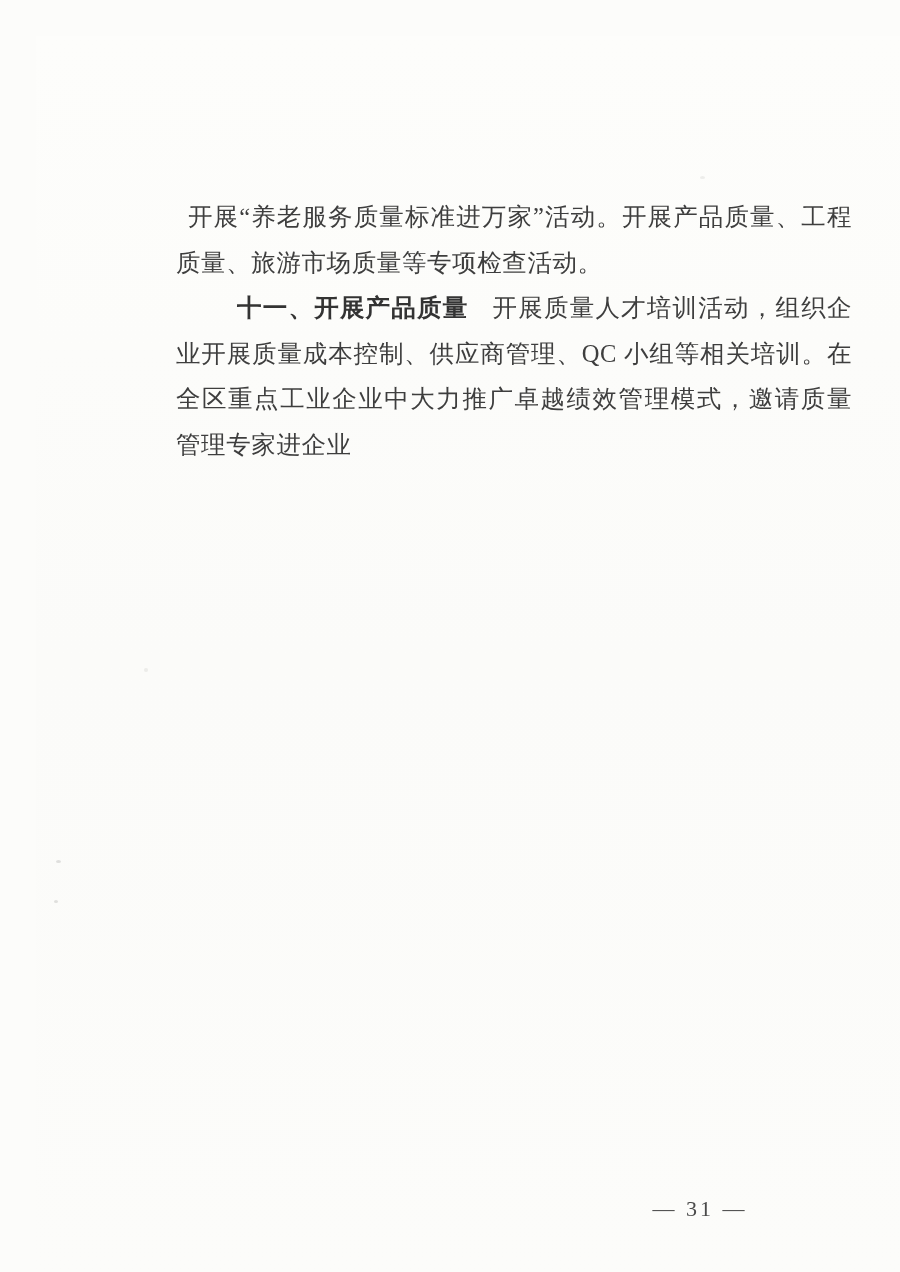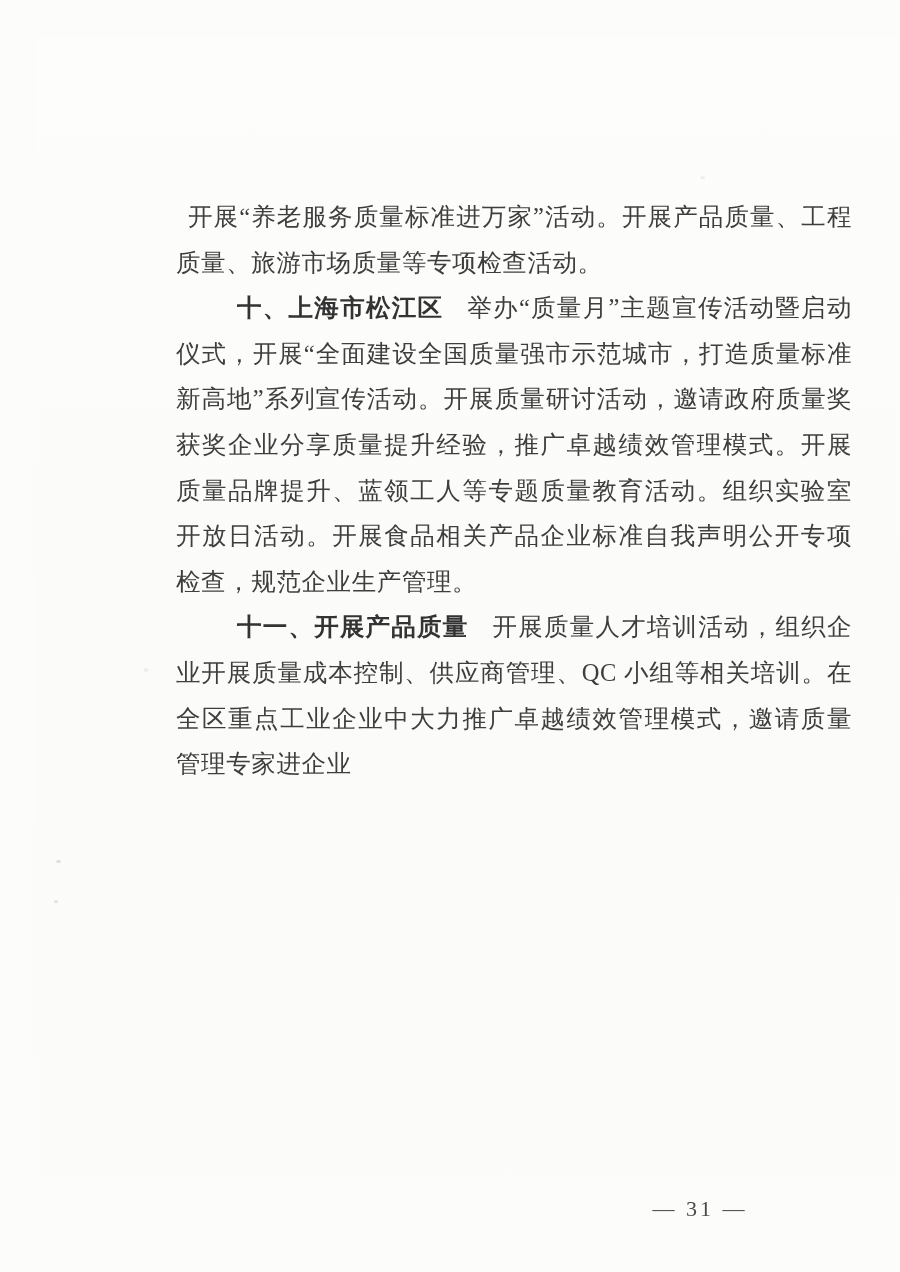--- a/index.html
+++ b/index.html
@@ -60,21 +60,20 @@
   <div class="speck s2"></div>
   <div class="speck s3"></div>
   <div class="speck s4"></div>
 
   <div class="content">
 
     <p class="para"><span>开展“养老服务质量标准进万家”活动。开展产品质量、工程质量、旅游市场质量等专项检查活动。</span></p>
 
 
 
-    <p class="para indent"><span class="lead">十、上海市松江区</span><span>举办“质量月”主题宣传活动暨启动仪式，开展“全面建设全国质量强市示范城市，打造质量标准新高地”系列宣传活动。开展质量研讨活动，邀请政府质量奖获奖企业分享质量提升经验，推广卓越绩效管理模式。开展质量品牌提升、蓝领工人等专题质量教育活动。组织实验室开放日活动。开展食品相关产品企业标准自我声明公开专项检查，规范企业生产管理。</span></p>
 
     <p class="para indent"><span class="lead">十一、开展产品质量</span><span>开展质量人才培训活动，组织企业开展质量成本控制、供应商管理、QC 小组等相关培训。在全区重点工业企业中大力推广卓越绩效管理模式，邀请质量管理专家进企业</span></p>
 
   </div>
 
   <div class="page-footer">— 31 —</div>
 
 </div>
 
 </body></html>

